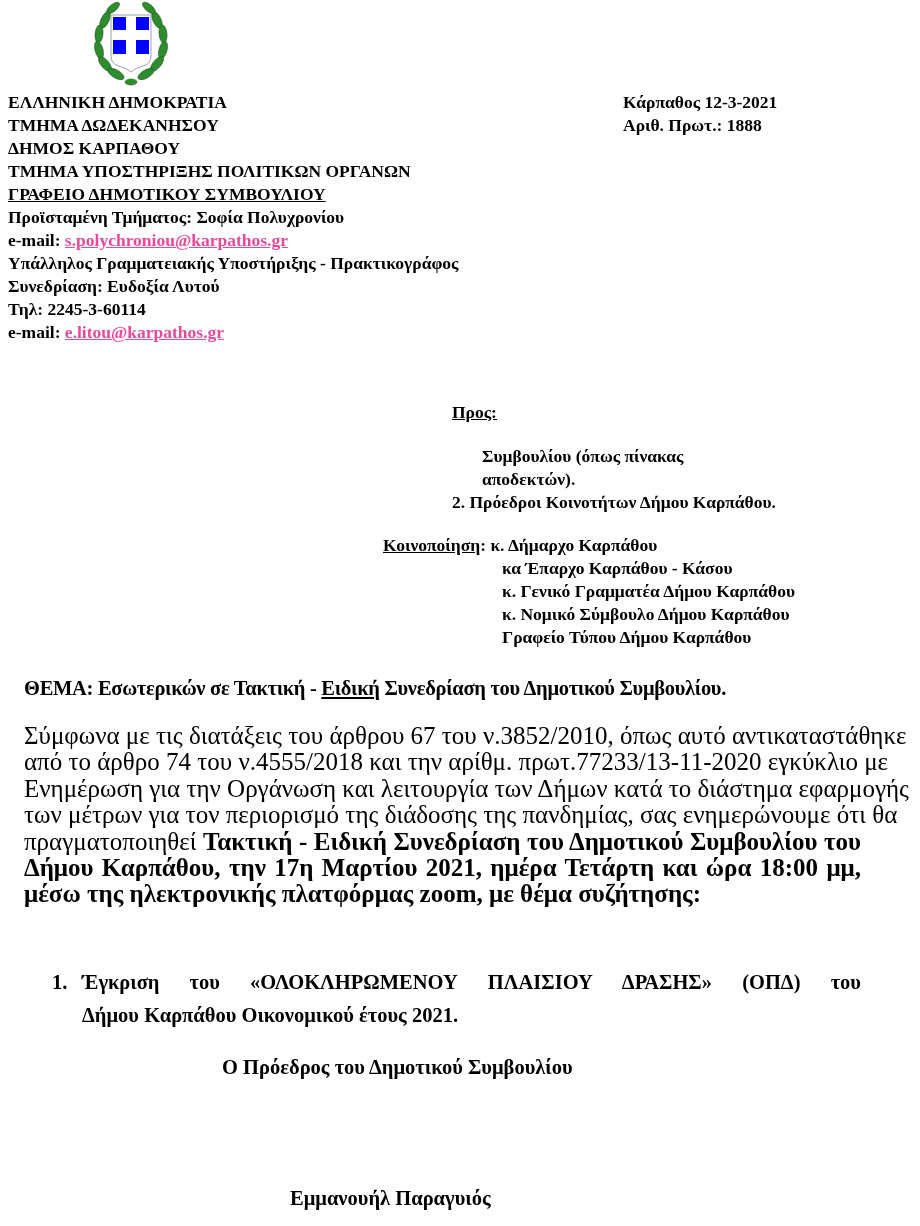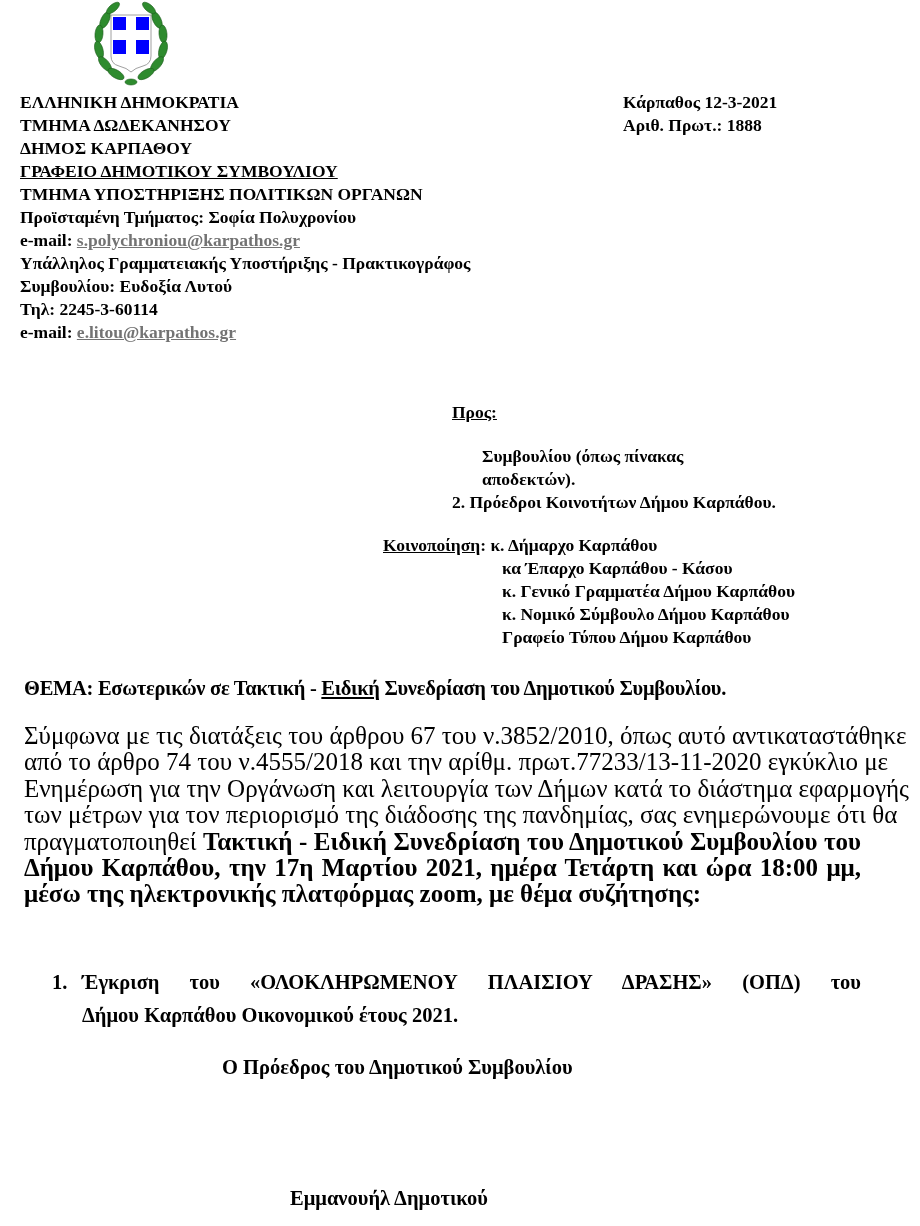--- a/index.html
+++ b/index.html
@@ -5,21 +5,21 @@
   html, body { margin: 0; padding: 0; background: #ffffff; }
   body {
     width: 920px; height: 1226px; position: relative; overflow: hidden;
     font-family: "Liberation Serif", "DejaVu Serif", serif;
     color: #000000;
   }
   .abs { position: absolute; }
   .b { font-weight: bold; }
   .u { text-decoration: underline; }
   .hdr { font-size: 17.5px; font-weight: bold; line-height: 23px; white-space: nowrap; }
-  a.link { color: #737373; text-decoration: underline; }
+  a.link { color: #ec4899; text-decoration: underline; }
   .emblem { left: 91px; top: 0px; width: 80px; height: 86px; }
   .body-text { font-size: 25px; line-height: 26.4px; text-align: justify; text-align-last: left; }
   .justify-line { display: block; text-align: justify; text-align-last: justify; white-space: nowrap; }
   .narrow { font-family: "Liberation Sans Narrow", "Liberation Serif", serif; }
 </style>
 </head>
 <body>
 
 <div class="abs emblem">
   <svg width="80" height="86" viewBox="0 0 80 86">
@@ -39,32 +39,32 @@
       <ellipse cx="40" cy="82" rx="6" ry="3"></ellipse>
     </g>
     <path d="M20 15 H60 V56 Q60 64 52 66 Q44 68 40 72 Q36 68 28 66 Q20 64 20 56 Z" fill="#ffffff" stroke="#888" stroke-width="0.8"></path>
     <rect x="22" y="17" width="13" height="13" fill="#0000ff"></rect>
     <rect x="45" y="17" width="13" height="13" fill="#0000ff"></rect>
     <rect x="22" y="40" width="13" height="14" fill="#0000ff"></rect>
     <rect x="45" y="40" width="13" height="14" fill="#0000ff"></rect>
   </svg>
 </div>
 
-<div class="abs" style="left:20px; top:91px;">
+<div class="abs" style="left:8px; top:91px;">
   <div class="hdr">ΕΛΛΗΝΙΚΗ  ΔΗΜΟΚΡΑΤΙΑ</div>
   <div class="hdr">ΤΜΗΜΑ  ΔΩΔΕΚΑΝΗΣΟΥ</div>
   <div class="hdr">ΔΗΜΟΣ   ΚΑΡΠΑΘΟΥ</div>
+  <div class="hdr">ΤΜΗΜΑ  ΥΠΟΣΤΗΡΙΞΗΣ ΠΟΛΙΤΙΚΩΝ ΟΡΓΑΝΩΝ</div>
   <div class="hdr u">ΓΡΑΦΕΙΟ   ΔΗΜΟΤΙΚΟΥ  ΣΥΜΒΟΥΛΙΟΥ</div>
-  <div class="hdr">ΤΜΗΜΑ  ΥΠΟΣΤΗΡΙΞΗΣ ΠΟΛΙΤΙΚΩΝ ΟΡΓΑΝΩΝ</div>
   <div class="hdr">Προϊσταμένη Τμήματος: Σοφία Πολυχρονίου</div>
   <div class="hdr">
     <span>e-mail: </span><a class="link">s.polychroniou@karpathos.gr</a>
   </div>
   <div class="hdr">Υπάλληλος Γραμματειακής Υποστήριξης - Πρακτικογράφος</div>
-  <div class="hdr">Συμβουλίου: Ευδοξία Λυτού</div>
+  <div class="hdr">Συνεδρίαση: Ευδοξία Λυτού</div>
   <div class="hdr">Τηλ: 2245-3-60114</div>
   <div class="hdr">
     <span>e-mail: </span><a class="link">e.litou@karpathos.gr</a>
   </div>
 </div>
 
 <div class="abs" style="left:623px; top:91px;">
   <div class="hdr">Κάρπαθος 12-3-2021</div>
   <div class="hdr">Αριθ.  Πρωτ.: 1888</div>
 </div>
@@ -102,13 +102,13 @@
 
 <div class="abs narrow" style="left:52px; top:966px; width:809px; font-size:20.5px; font-weight:bold; line-height:33px;">
   <div style="display:flex;">
     <span style="width:30px; flex:none;">1.</span>
     <span style="flex:1; text-align:justify; text-align-last:justify; white-space:nowrap;">Έγκριση του «ΟΛΟΚΛΗΡΩΜΕΝΟΥ ΠΛΑΙΣΙΟΥ ΔΡΑΣΗΣ» (ΟΠΔ) του</span>
   </div>
   <div style="padding-left:30px;">Δήμου Καρπάθου Οικονομικού έτους 2021.</div>
 </div>
 
 <div class="abs" style="left:222px; top:1056px; font-size:20.5px; font-weight:bold; white-space:nowrap;">Ο Πρόεδρος του Δημοτικού Συμβουλίου</div>
-<div class="abs" style="left:290px; top:1187px; font-size:20.5px; font-weight:bold; white-space:nowrap;">Εμμανουήλ Δημοτικού</div>
+<div class="abs" style="left:290px; top:1187px; font-size:20.5px; font-weight:bold; white-space:nowrap;">Εμμανουήλ Παραγυιός</div>
 
 </body></html>

